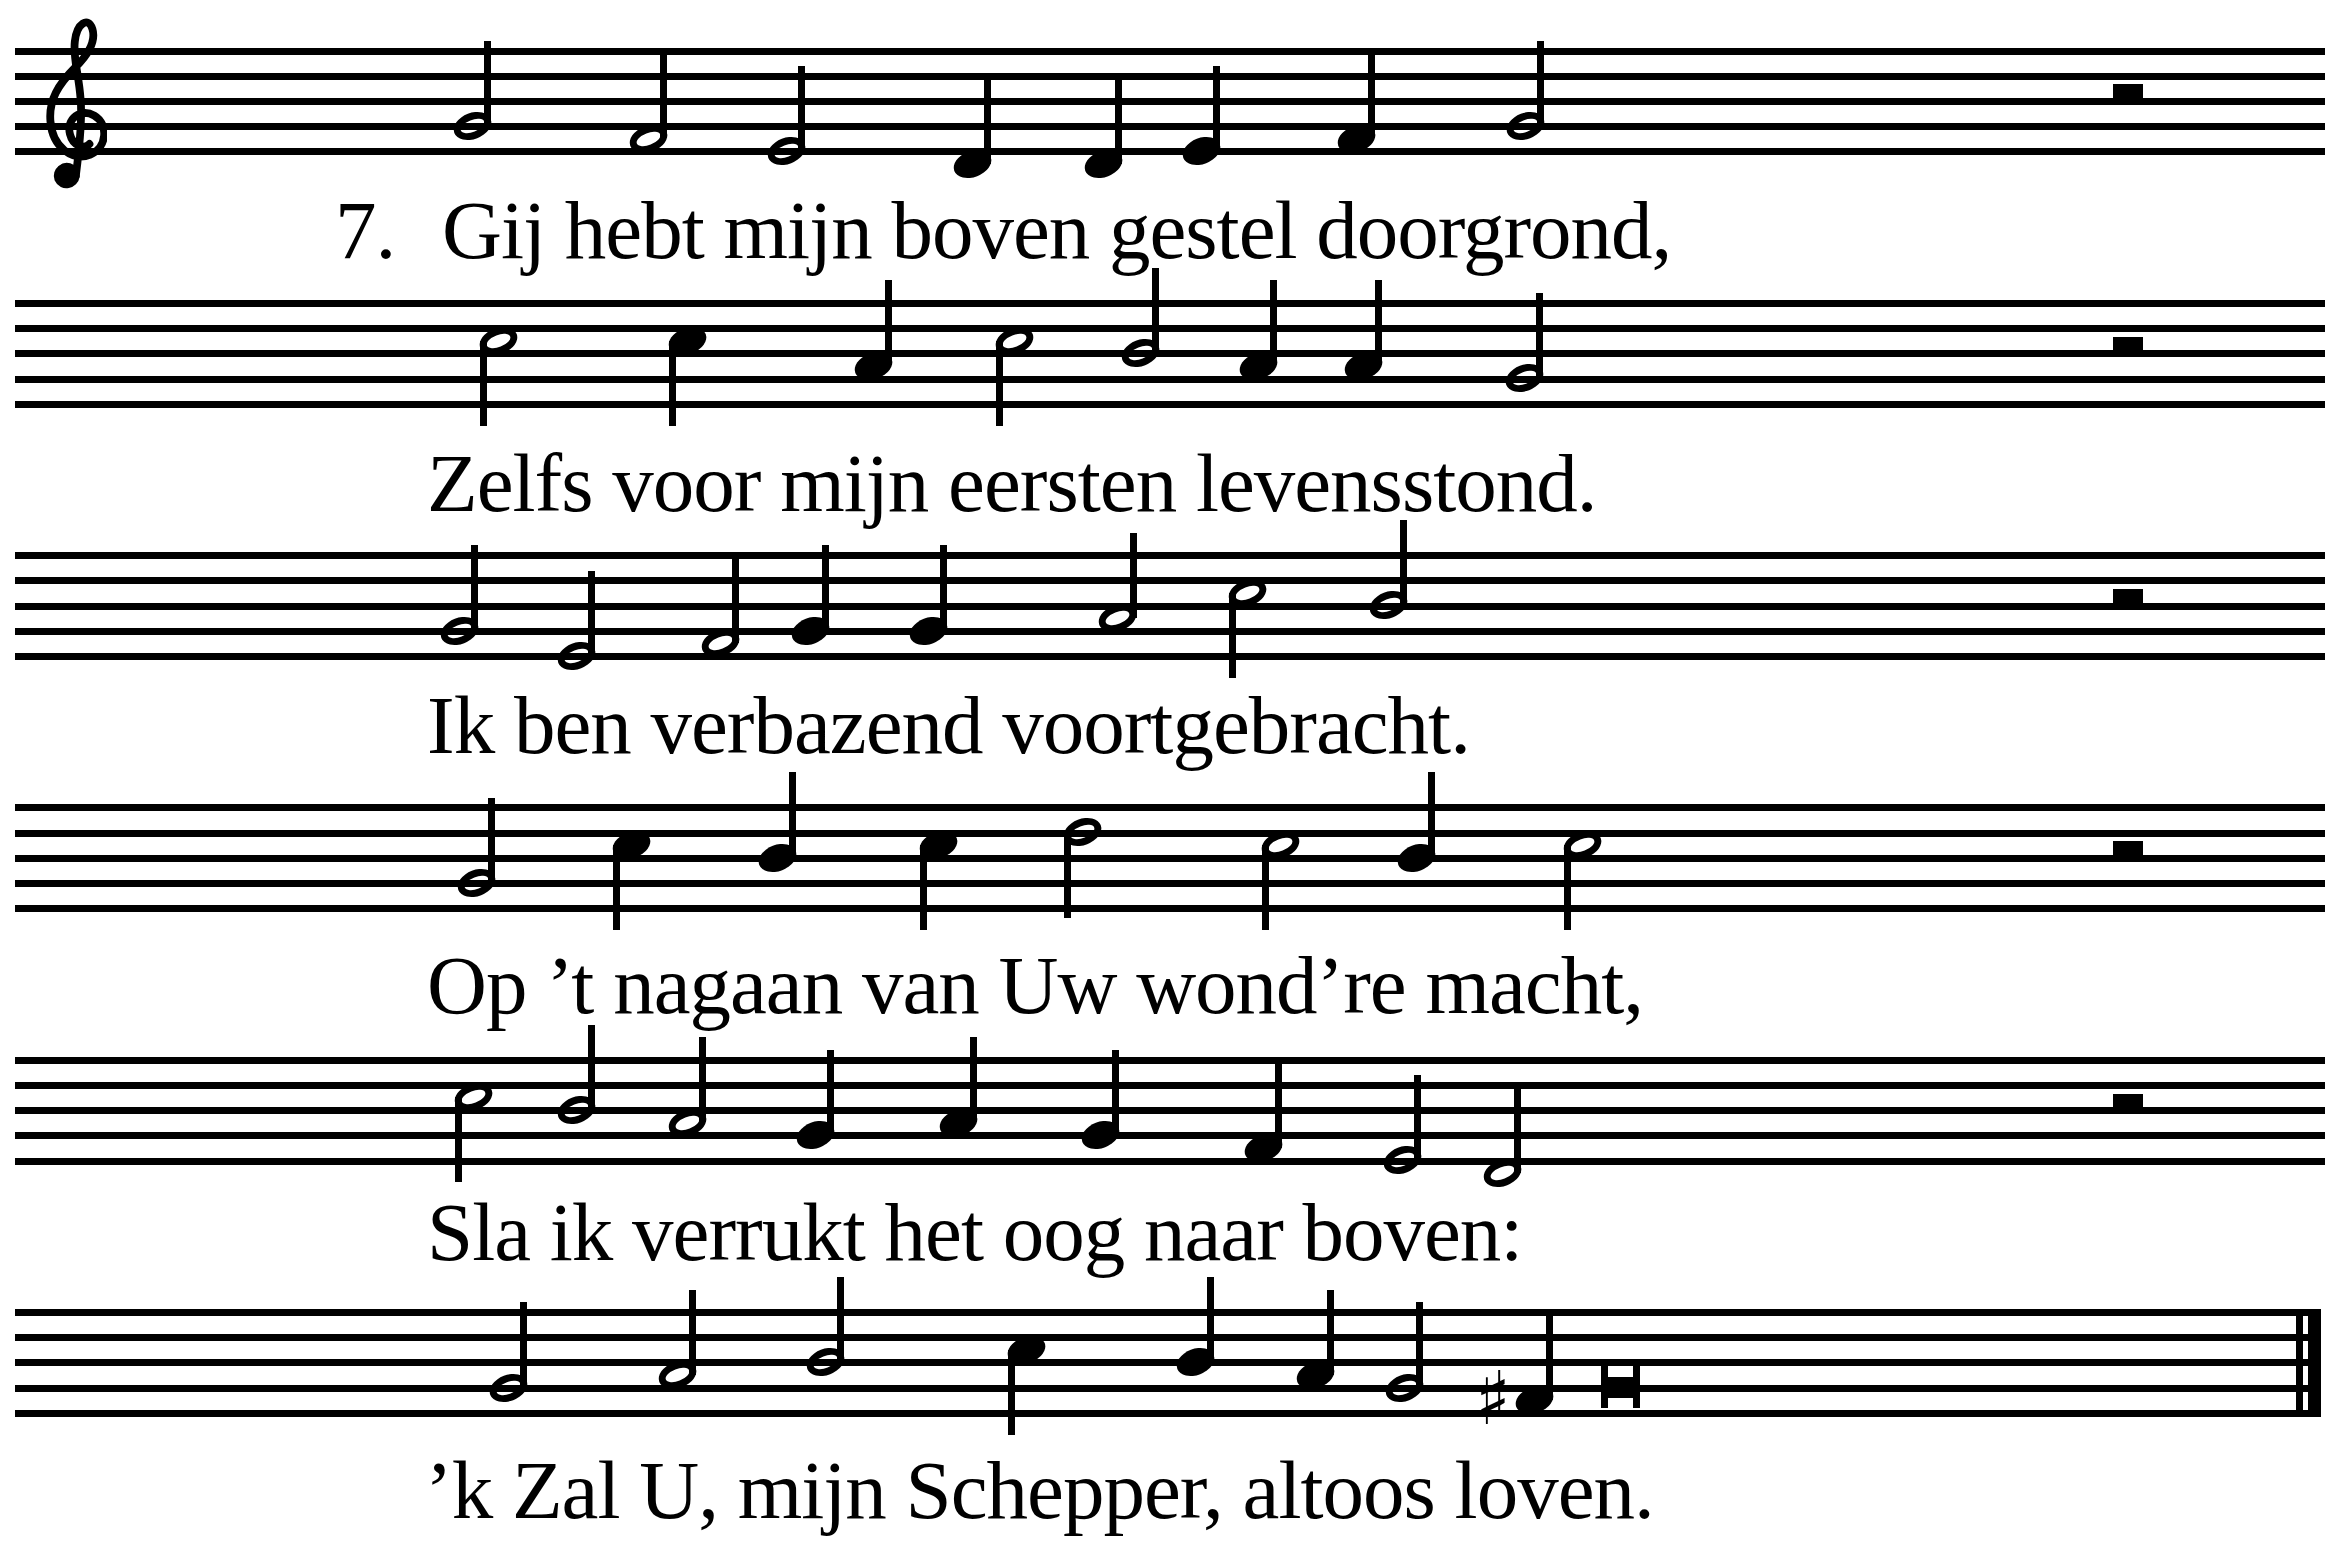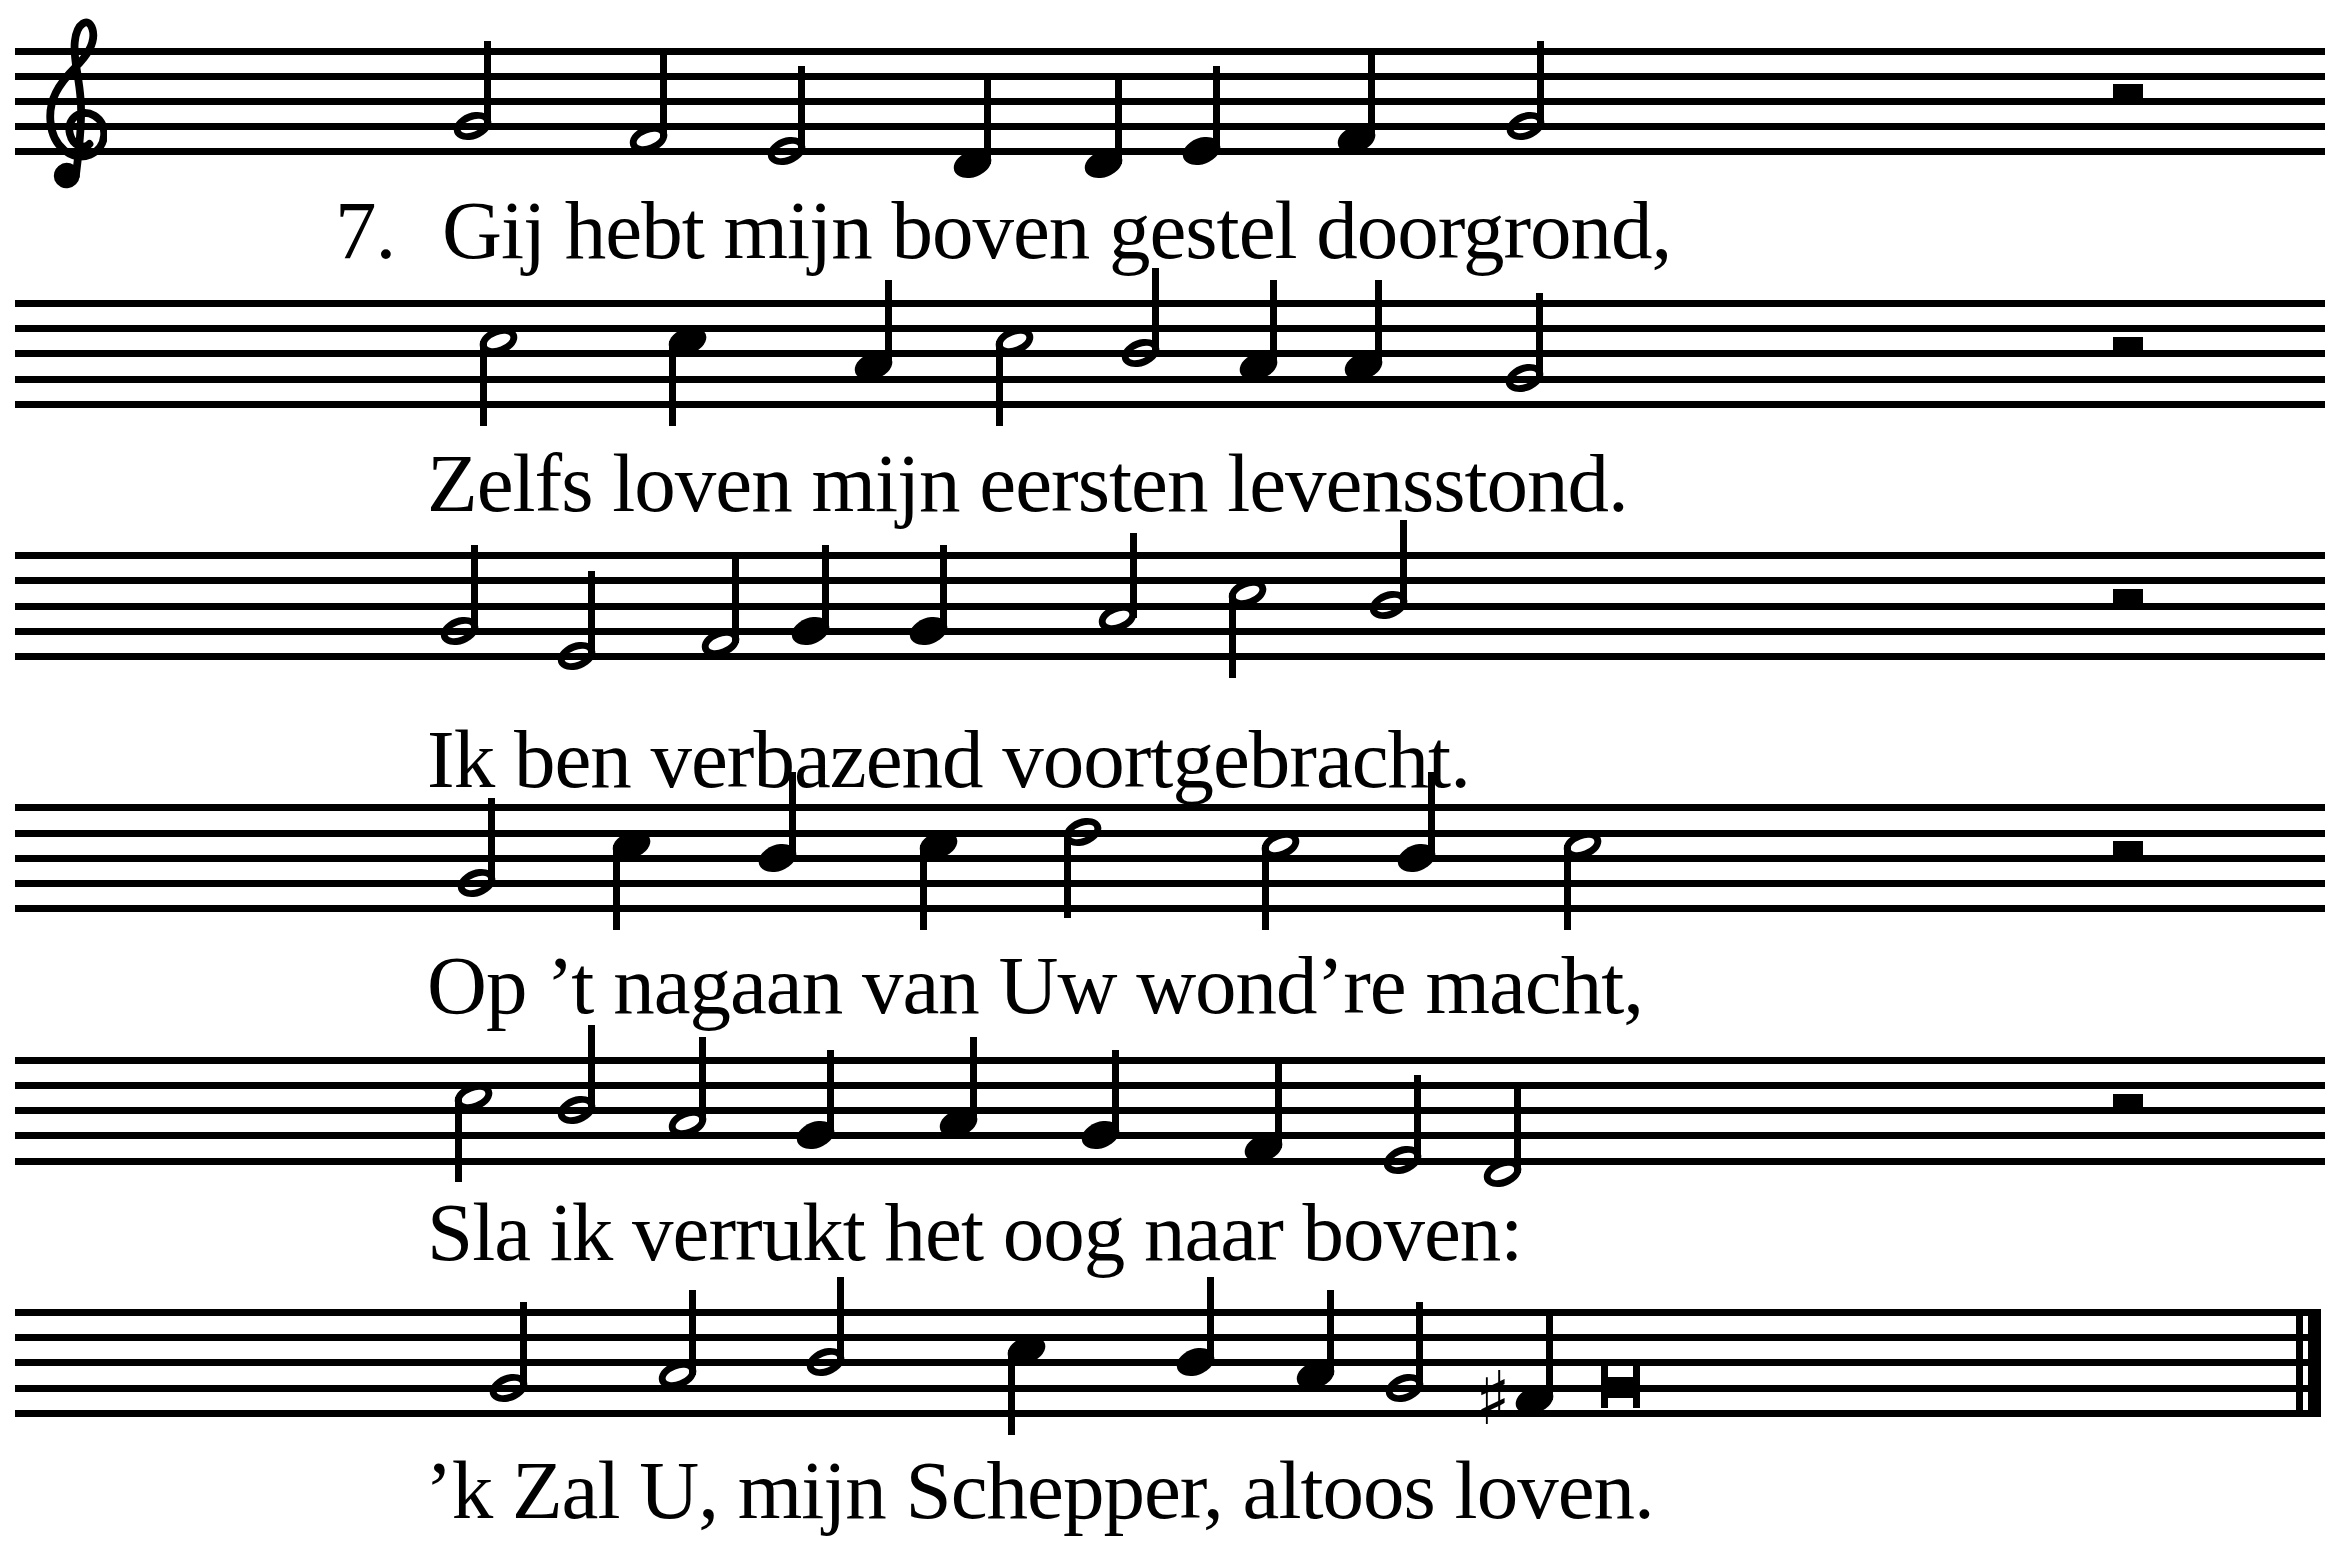--- a/index.html
+++ b/index.html
@@ -31,22 +31,22 @@
   }
   .clef-svg{position:absolute;left:29px;top:3.9px;width:78px;height:190px;}
 </style>
 </head>
 <body>
 
 <div id="page">
 
   <span class="lyric" id="verse-number" style="left: 335px; top: 189px;">7.</span>
   <span class="lyric lyric-line" style="left: 442px; top: 189px;">Gij hebt mijn boven gestel doorgrond,</span>
-  <span class="lyric lyric-line" style="left: 427px; top: 442px;">Zelfs loven mijn eersten levensstond.</span>
-  <span class="lyric lyric-line" style="left: 427px; top: 718px; text-align: right;">Ik ben verbazend voortgebracht.</span>
+  <span class="lyric lyric-line" style="left: 427px; top: 442px;">Zelfs voor mijn eersten levensstond.</span>
+  <span class="lyric lyric-line" style="left: 427px; top: 684px; text-align: right;">Ik ben verbazend voortgebracht.</span>
   <span class="lyric lyric-line" style="left: 427px; top: 944px;">Op ’t nagaan van Uw wond’re macht,</span>
   <span class="lyric lyric-line" style="left: 425px; top: 1449px;">’k Zal U, mijn Schepper, altoos loven.</span>
   <span class="lyric lyric-line" style="left: 427px; top: 1191px;">Sla ik verrukt het oog naar boven:</span>
 
 <div class="staff-line" style="left: 14.6px; width: 2310px; top: 48px;"></div>
     <div class="staff-line" style="left: 14.6px; width: 2310px; top: 73px;"></div>
     <div class="staff-line" style="left: 14.6px; width: 2310px; top: 98px;"></div>
     <div class="staff-line" style="left: 14.6px; width: 2310px; top: 123px;"></div>
     <div class="staff-line" style="left: 14.6px; width: 2310px; top: 148px;"></div>
     <svg class="clef-svg" viewBox="0 0 80 190" style="display: block; top: 5.8px;">

